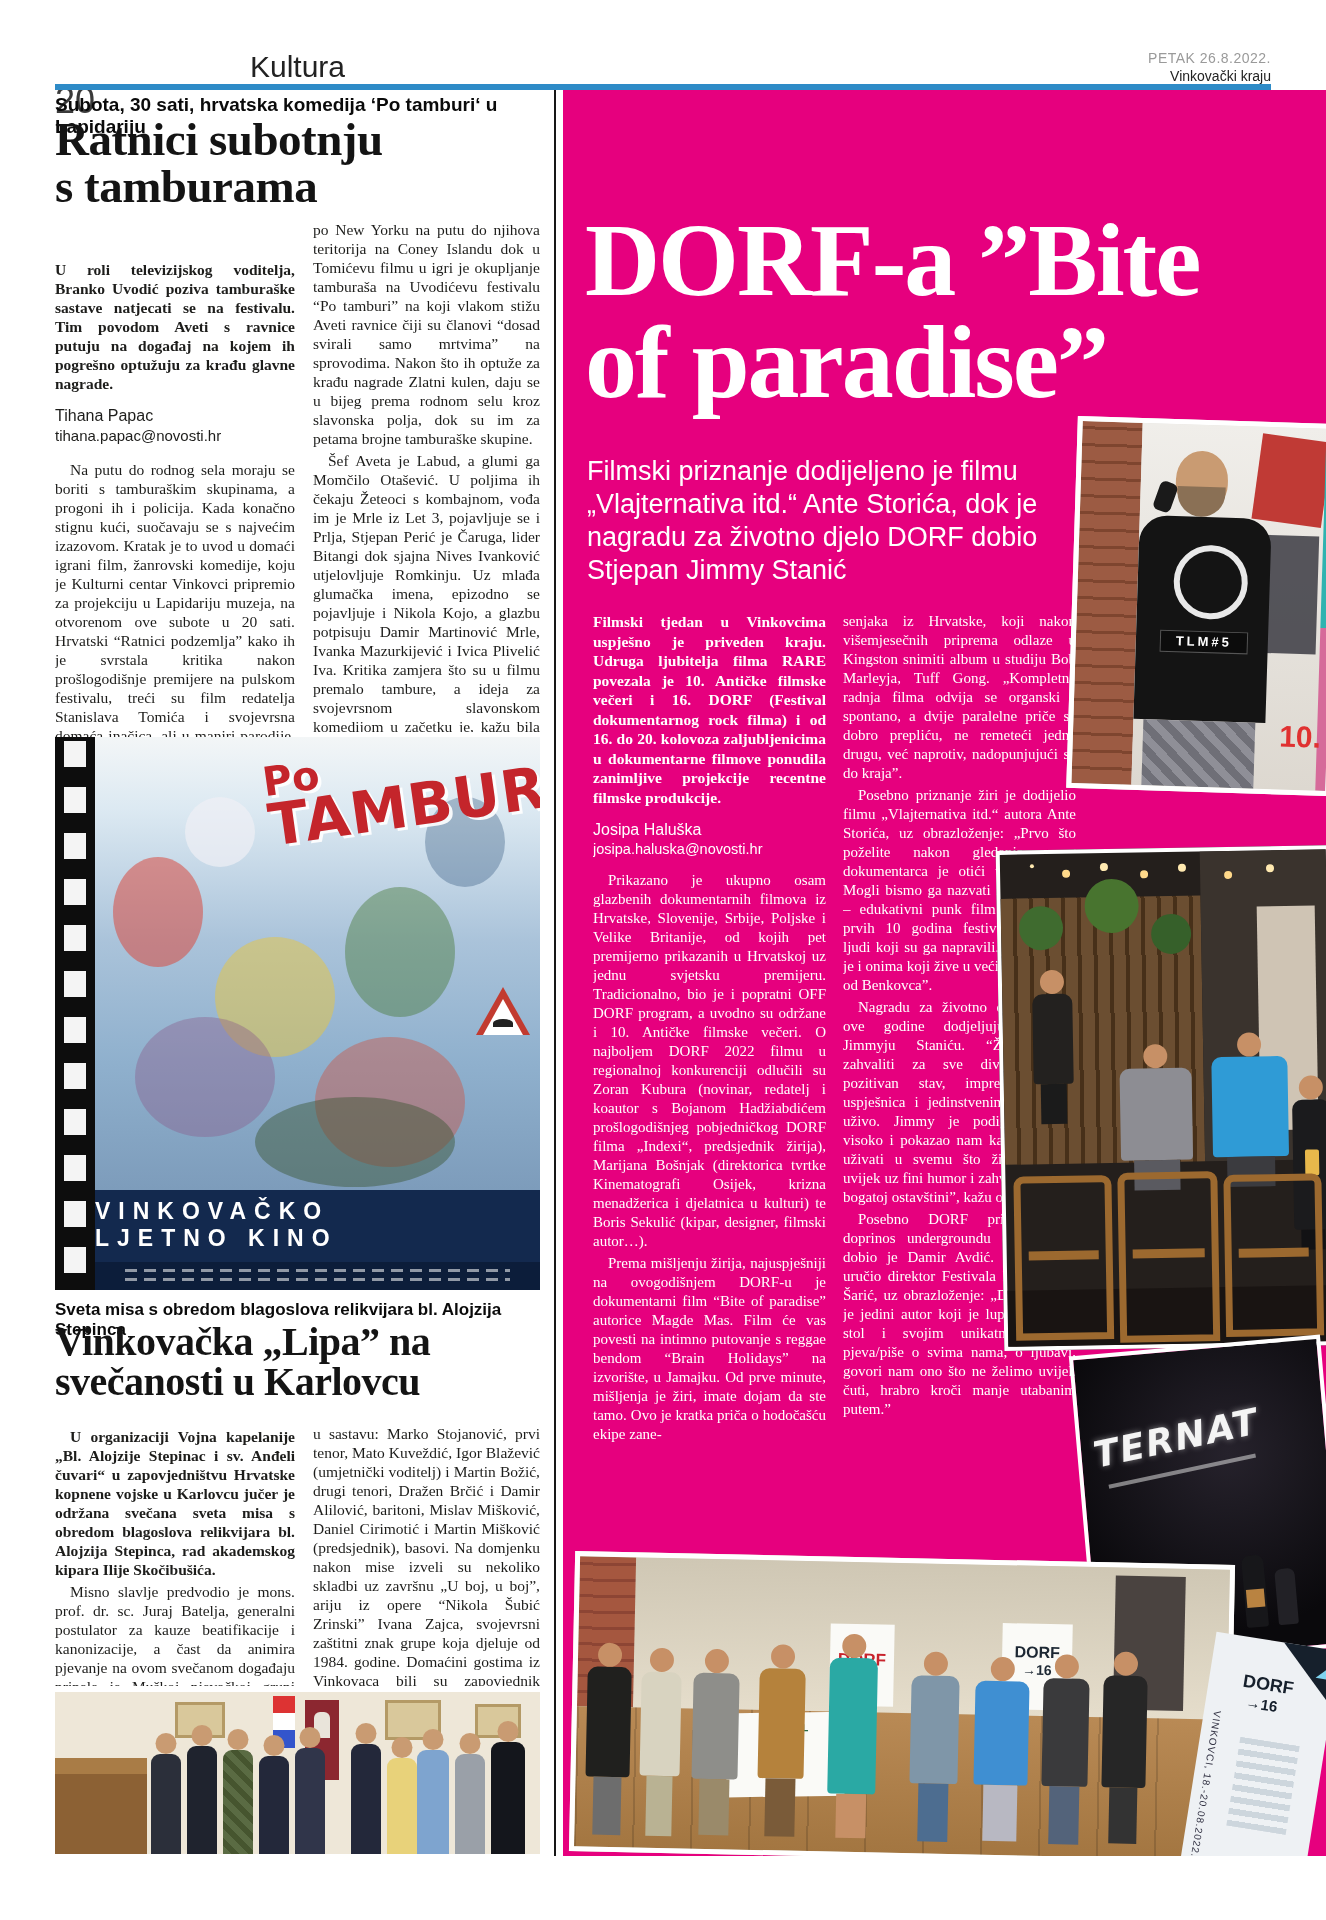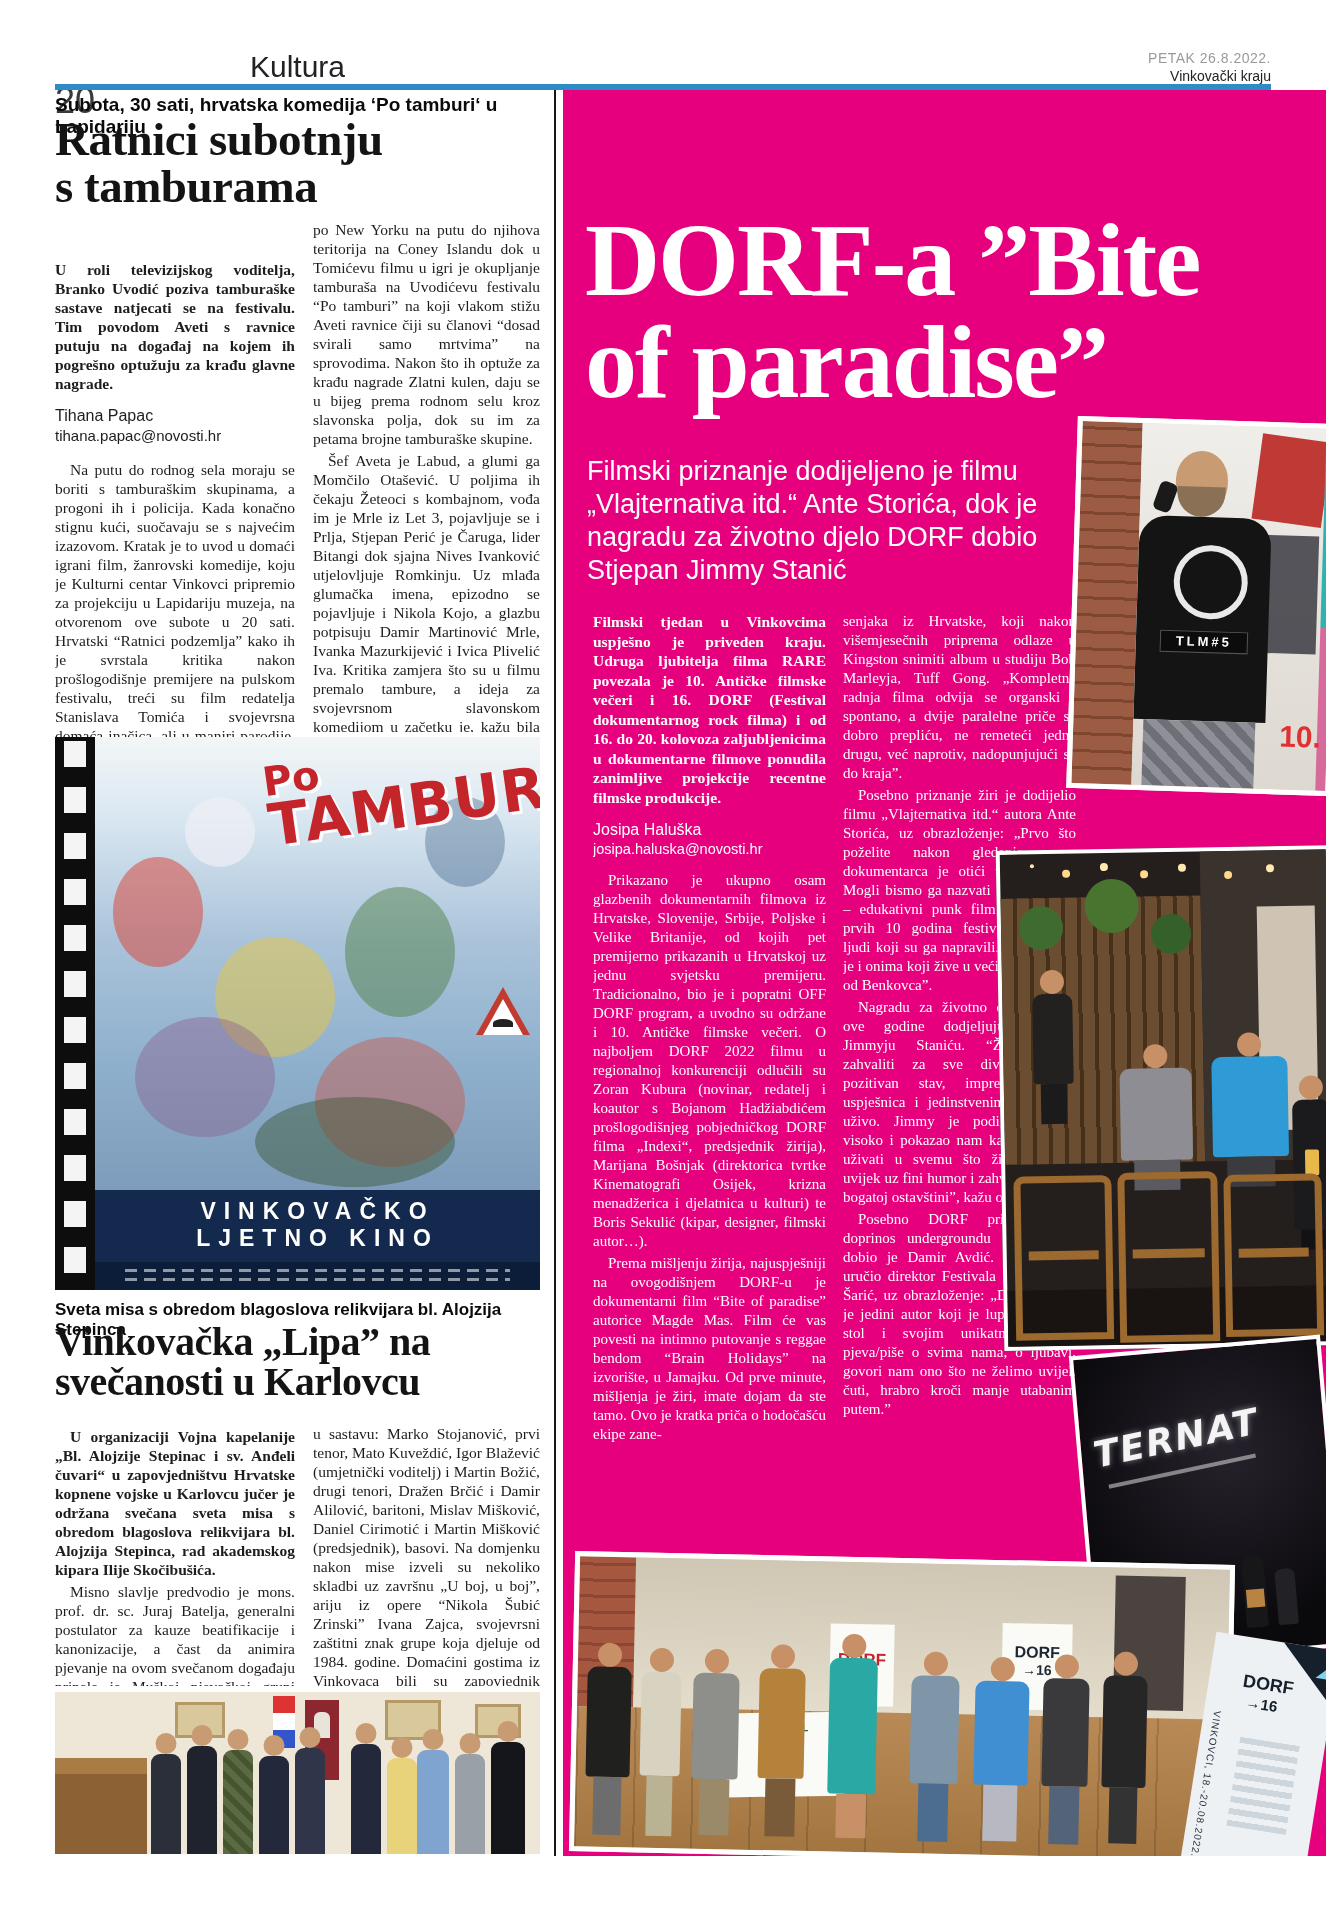--- a/index.html
+++ b/index.html
@@ -43,21 +43,21 @@
     background:linear-gradient(180deg,#f3f6f7 0%,#dce9f2 16%,#aac3da 45%,#8fb0cd 72%,#7d9cbb 100%);overflow:hidden;}
   .blob{position:absolute;border-radius:50%;}
   .postertitle{position:absolute;left:170px;top:6px;transform:rotate(-8deg);color:var(--poster-red,#c4252b);
     font-family:"DejaVu Sans",sans-serif;font-weight:bold;text-shadow:3px 3px 0 rgba(255,255,255,.9);line-height:.9;}
   .pt1{font-size:40px;} .pt2{font-size:58px;letter-spacing:1px;}
   .tri-out{position:absolute;right:10px;top:250px;width:0;height:0;border-left:27px solid transparent;
     border-right:27px solid transparent;border-bottom:48px solid #c23b30;}
   .tri-in{position:absolute;right:17px;top:262px;width:0;height:0;border-left:20px solid transparent;
     border-right:20px solid transparent;border-bottom:36px solid #fff;}
   .batmark{position:absolute;right:27px;top:282px;width:20px;height:8px;background:#222;border-radius:50% 50% 0 0;}
-  .banner{left:40px;top:453px;width:445px;height:72px;background:#13294e;color:#fff;text-align:center;
+  .banner{left:40px;top:453px;width:445px;height:72px;background:#13294e;color:#fff;
     font-family:"Liberation Sans",sans-serif;font-weight:bold;letter-spacing:8px;}
   .banner .b1{margin-top:8px;font-size:23px;} .banner .b2{font-size:23px;}
   .credits{left:40px;top:525px;width:445px;height:28px;background:#0c1d3a;}
   .credits .ln{position:absolute;left:30px;right:30px;height:3px;
     background:repeating-linear-gradient(90deg,rgba(255,255,255,.55) 0 12px,transparent 12px 19px);}
   
   .pink{left:563px;top:90px;width:763px;height:1766px;background:var(--magenta,#e6007e);color:#fff;overflow:hidden;}
   .phl{position:absolute;left:22px;font-weight:bold;font-size:104px;line-height:1;letter-spacing:-2px;}
   .psub{position:absolute;left:24px;top:365px;width:545px;font-family:"Liberation Sans",sans-serif;
     font-size:27px;line-height:1.22;font-weight:normal;}

